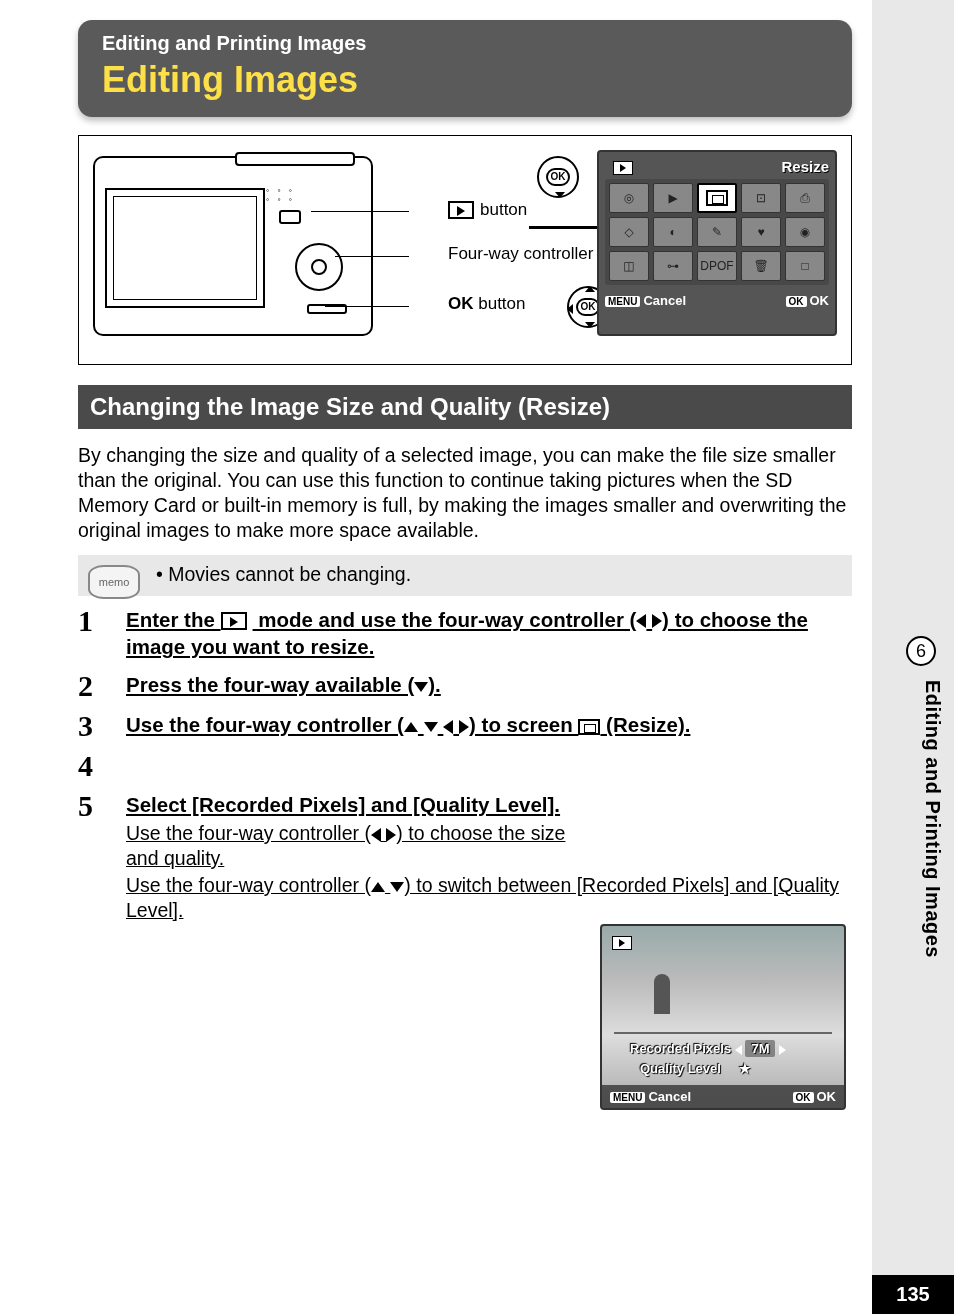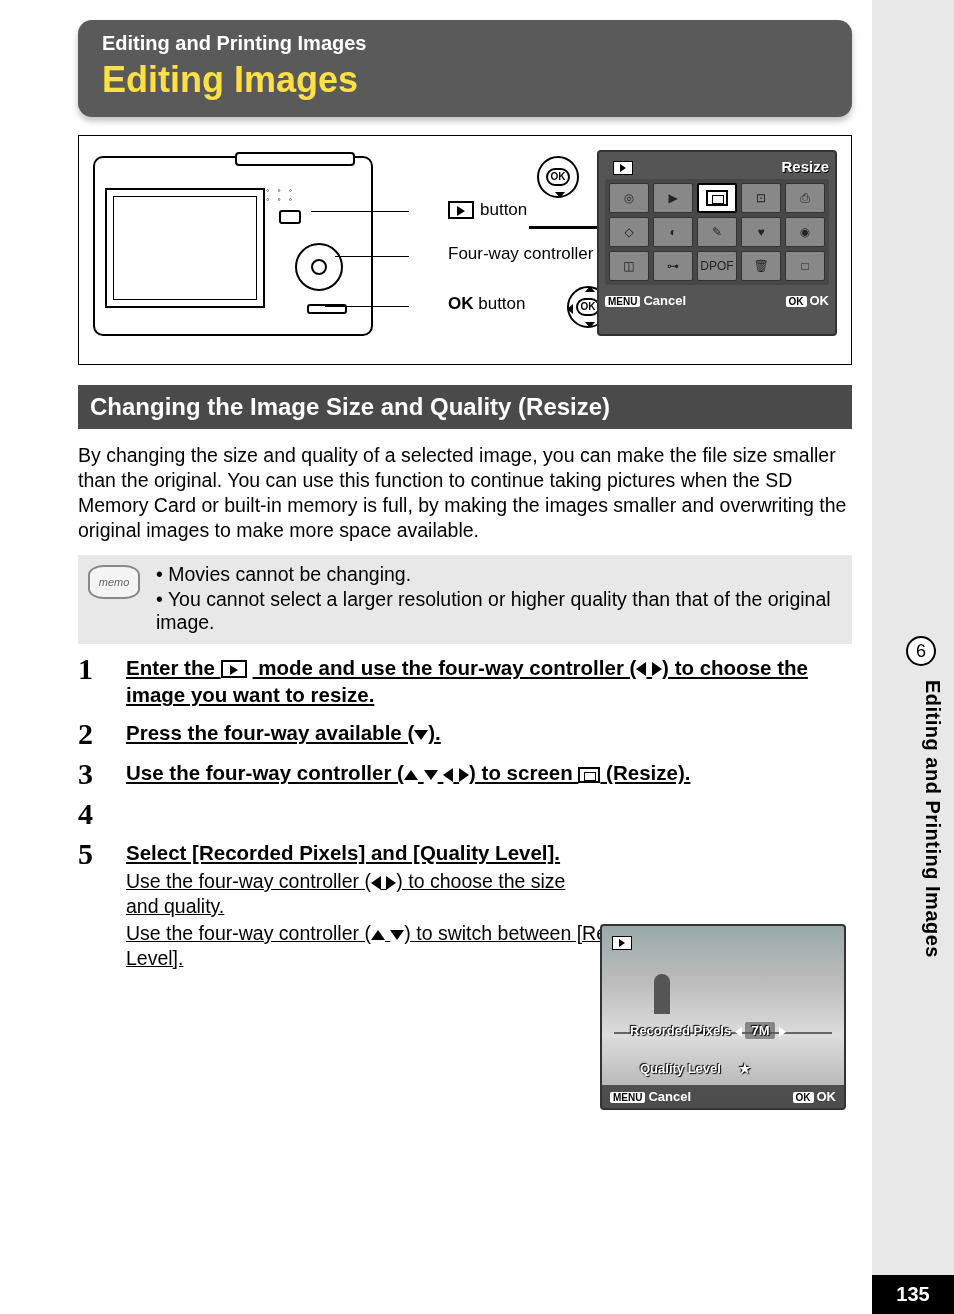--- a/index.html
+++ b/index.html
@@ -296,21 +296,20 @@
     position: relative;
     font-size: 19.5px;
   }
   .memo-icon {
     position: absolute;
     left: 10px; top: 10px;
     width: 52px; height: 34px;
     border: 2px solid #888;
     border-radius: 16px / 10px;
     font-size: 11px;
-    font-style: italic;
     text-align: center;
     line-height: 30px;
     color: #666;
     background: #f4f4f4;
   }
   .memo-box ul { list-style: none; }
   .memo-box li::before { content: "•  "; }
   .memo-box li { margin-bottom: 2px; }
 
   .steps {
@@ -490,21 +489,20 @@
   </div>
 
   <div class="section-heading">Changing the Image Size and Quality (Resize)</div>
 
   <div class="body-text">By changing the size and quality of a selected image, you can make the file size smaller than the original. You can use this function to continue taking pictures when the SD Memory Card or built-in memory is full, by making the images smaller and overwriting the original images to make more space available.</div>
 
   <div class="memo-box">
     <div class="memo-icon">memo</div>
     <ul>
       <li>Movies cannot be changing.</li>
-      <li>You cannot select a larger resolution or higher quality than that of the original image.</li>
     </ul>
   </div>
 
   <div class="steps">
 
     <div class="step">
       <div class="step-num">1</div>
       <div class="step-body">
         <div class="step-title">
           <span>Enter the </span><span class="play-icon-sm"></span><span> mode and use the four-way controller (</span><span class="tri tri-l"></span> <span class="tri tri-r"></span><span>) to choose the image you want to resize.</span>
@@ -548,21 +546,21 @@
     </div>
 
   </div>
 
   <div class="step-screen">
     <div class="lcd-play-badge"></div>
     <div class="ss-scene">
       <div class="ss-tree"></div>
       <div class="ss-horizon"></div>
     </div>
-    <div class="ss-label" style="left: 28px; bottom: 70px;">
+    <div class="ss-label" style="left: 28px; bottom: 52px;">
       <span>Recorded Pixels</span>
       <span class="ss-tri-l"></span>
       <span class="ss-val">7M</span>
       <span class="ss-tri-r"></span>
     </div>
     <div class="ss-label" style="left: 38px; bottom: 32px;">
       <span>Quality Level</span>
       &nbsp;&nbsp;&nbsp;
       <span class="ss-star">★</span>
     </div>

